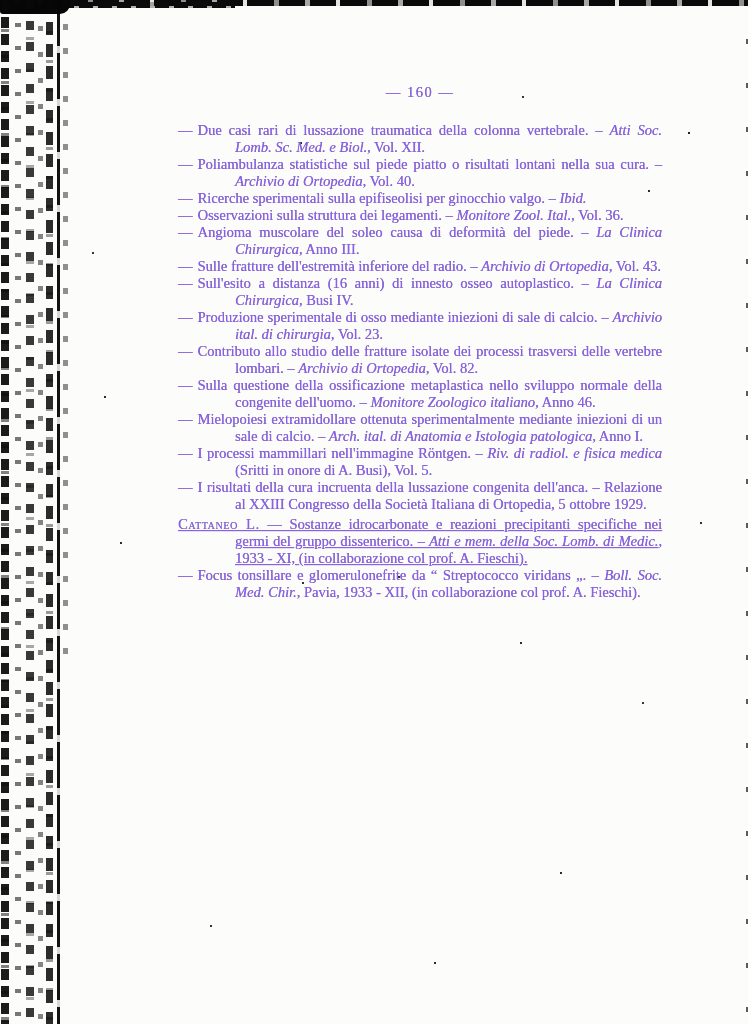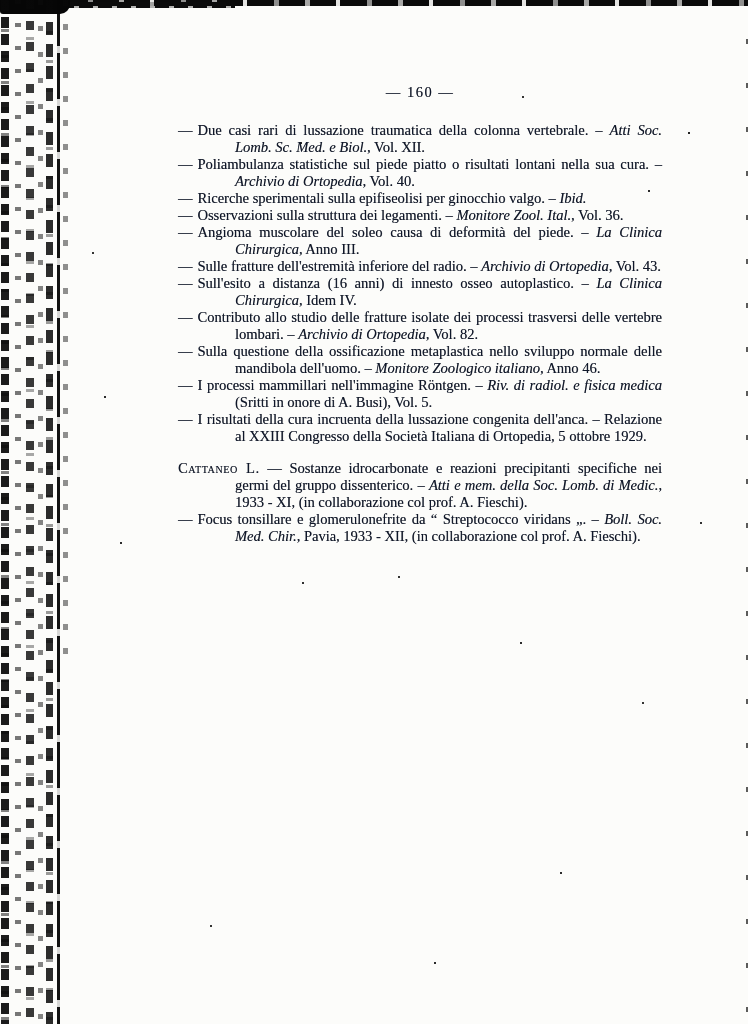--- a/index.html
+++ b/index.html
@@ -64,29 +64,29 @@
       300px 142px 0 #2a2a2a, 522px 96px 0 #333, 648px 190px 0 #2a2a2a,
       688px 132px 0 #222, 104px 396px 0 #2a2a2a, 92px 252px 0 #333,
       120px 542px 0 #2a2a2a, 398px 576px 0 #333, 302px 582px 0 #2f2f2f,
       520px 642px 0 #2a2a2a, 642px 702px 0 #333, 434px 962px 0 #2a2a2a,
       700px 522px 0 #2f2f2f, 210px 925px 0 #333, 560px 872px 0 #2a2a2a;
   }
 
   
   .content {
     position:absolute; left:178px; top:84px; width:484px;
-    font-size:14.5px; line-height:17px; color:#0f172a;
+    font-size:14.5px; line-height:17px; color:#8b5cf6;
     text-shadow:0.2px 0.2px 0.35px rgba(25,25,25,0.55);
   }
   .page-number { text-align:center; margin-bottom:21px; letter-spacing:1.5px; }
   .entry { text-align:justify; padding-left:57px; text-indent:-57px; margin:0; }
   .entry .marker { margin-right:5px; }
   .entry .it { font-style:italic; }
   .entry .author { font-variant:small-caps; letter-spacing:.6px; }
-  .gap-before { margin-top:15px; }
+  .gap-before { margin-top:3px;text-decoration:underline; }
 </style>
 </head>
 <body>
 
 <div class="page">
 
   <div class="scan-top"></div>
   <div class="scan-top-thick"></div>
   <div class="scan-top-blob"></div>
   <div class="streak s1"></div>
@@ -101,22 +101,24 @@
 
   <div class="content">
     <div class="page-number">— 160 —</div>
     <div>
         <div class="entry"><span class="marker">—</span><span class="rm">Due casi rari di lussazione traumatica della colonna vertebrale. – </span><span class="it">Atti Soc. Lomb. Sc. Med. e Biol.</span><span class="rm">, Vol. XII.</span></div>
         <div class="entry"><span class="marker">—</span><span class="rm">Poliambulanza statistiche sul piede piatto o risultati lontani nella sua cura. – </span><span class="it">Archivio di Ortopedia</span><span class="rm">, Vol. 40.</span></div>
         <div class="entry"><span class="marker">—</span><span class="rm">Ricerche sperimentali sulla epifiseolisi per ginocchio valgo. – </span><span class="it">Ibid.</span></div>
         <div class="entry"><span class="marker">—</span><span class="rm">Osservazioni sulla struttura dei legamenti. – </span><span class="it">Monitore Zool. Ital.</span><span class="rm">, Vol. 36.</span></div>
         <div class="entry"><span class="marker">—</span><span class="rm">Angioma muscolare del soleo causa di deformità del piede. – </span><span class="it">La Clinica Chirurgica</span><span class="rm">, Anno III.</span></div>
         <div class="entry"><span class="marker">—</span><span class="rm">Sulle fratture dell'estremità inferiore del radio. – </span><span class="it">Archivio di Ortopedia</span><span class="rm">, Vol. 43.</span></div>
-        <div class="entry"><span class="marker">—</span><span class="rm">Sull'esito a distanza (16 anni) di innesto osseo autoplastico. – </span><span class="it">La Clinica Chirurgica</span><span class="rm">, Idem IV.</span></div>
+        <div class="entry"><span class="marker">—</span><span class="rm">Sull'esito a distanza (16 anni) di innesto osseo autoplastico. – </span><span class="it">La Clinica Chirurgica</span><span class="rm">, Busi IV.</span></div>
+        <div class="entry"><span class="marker">—</span><span class="rm">Produzione sperimentale di osso mediante iniezioni di sale di calcio. – </span><span class="it">Archivio ital. di chirurgia</span><span class="rm">, Vol. 23.</span></div>
         <div class="entry"><span class="marker">—</span><span class="rm">Contributo allo studio delle fratture isolate dei processi trasversi delle vertebre lombari. – </span><span class="it">Archivio di Ortopedia</span><span class="rm">, Vol. 82.</span></div>
-        <div class="entry"><span class="marker">—</span><span class="rm">Sulla questione della ossificazione metaplastica nello sviluppo normale delle mandibola dell'uomo. – </span><span class="it">Monitore Zoologico italiano</span><span class="rm">, Anno 46.</span></div>
+        <div class="entry"><span class="marker">—</span><span class="rm">Sulla questione della ossificazione metaplastica nello sviluppo normale della congenite dell'uomo. – </span><span class="it">Monitore Zoologico italiano</span><span class="rm">, Anno 46.</span></div>
+        <div class="entry"><span class="marker">—</span><span class="rm">Mielopoiesi extramidollare ottenuta sperimentalmente mediante iniezioni di un sale di calcio. – </span><span class="it">Arch. ital. di Anatomia e Istologia patologica</span><span class="rm">, Anno I.</span></div>
         <div class="entry"><span class="marker">—</span><span class="rm">I processi mammillari nell'immagine Röntgen. – </span><span class="it">Riv. di radiol. e fisica medica</span><span class="rm"> (Sritti in onore di A. Busi), Vol. 5.</span></div>
         <div class="entry"><span class="marker">—</span><span class="rm">I risultati della cura incruenta della lussazione congenita dell'anca. – Relazione al XXIII Congresso della Società Italiana di Ortopedia, 5 ottobre 1929.</span></div>
         <div class="entry gap-before"><span class="author">Cattaneo L.</span><span class="rm"> — Sostanze idrocarbonate e reazioni precipitanti specifiche nei germi del gruppo dissenterico. – </span><span class="it">Atti e mem. della Soc. Lomb. di Medic.</span><span class="rm">, 1933 - XI, (in collaborazione col prof. A. Fieschi).</span></div>
         <div class="entry"><span class="marker">—</span><span class="rm">Focus tonsillare e glomerulonefrite da “ Streptococco viridans „. – </span><span class="it">Boll. Soc. Med. Chir.</span><span class="rm">, Pavia, 1933 - XII, (in collaborazione col prof. A. Fieschi).</span></div>
       </div>
   </div>
 </div>
 
 </body></html>

